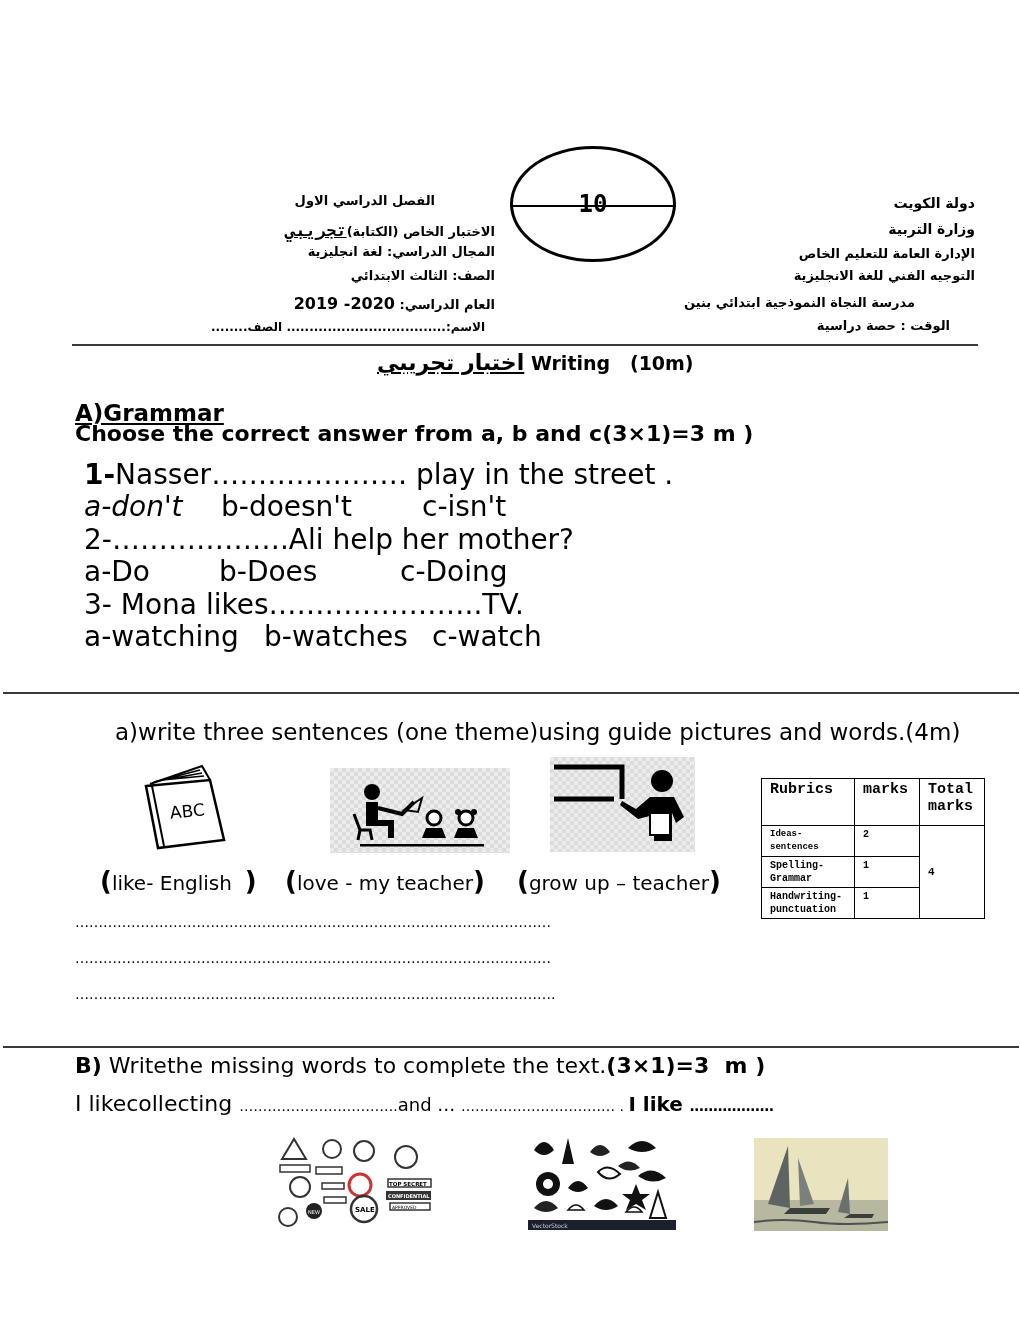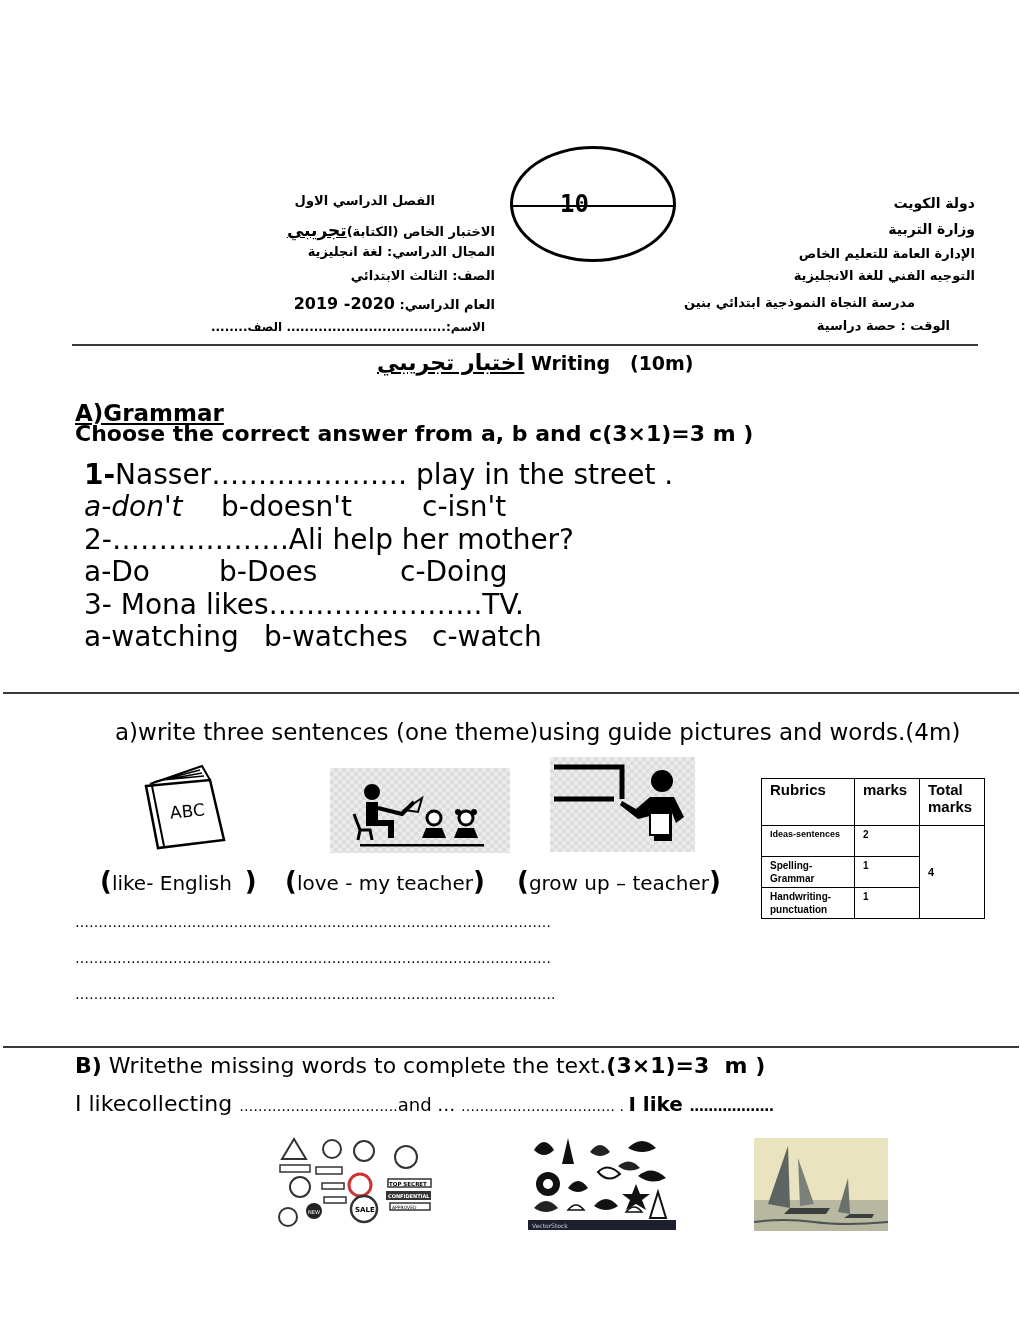--- a/index.html
+++ b/index.html
@@ -3,45 +3,45 @@
 <meta charset="utf-8">
 <style>
   html, body { margin: 0; padding: 0; background: #ffffff; }
   body { width: 1020px; height: 1320px; position: relative; overflow: hidden; color: #000; font-family: "DejaVu Sans", sans-serif; }
   .abs { position: absolute; }
   .ar { font-family: "DejaVu Sans", sans-serif; font-weight: bold; font-size: 13px; direction: rtl; white-space: nowrap; }
   .en { font-family: "DejaVu Sans", sans-serif; white-space: nowrap; }
   .hr { position: absolute; background: #3a3a3a; }
   .score-oval { position: absolute; left: 510px; top: 146px; width: 166px; height: 116px; border: 3px solid #000; border-radius: 50%; box-sizing: border-box; }
   .score-line { position: absolute; left: 510px; top: 205px; width: 166px; height: 2px; background: #000; }
-  .score-val { position: absolute; left: 560px; top: 190px; width: 66px; font-size: 24px; font-weight: bold; font-family: "DejaVu Sans Mono", monospace; }
+  .score-val { position: absolute; left: 560px; top: 190px; width: 66px; text-align: center; font-size: 24px; font-weight: bold; font-family: "DejaVu Sans Mono", monospace; }
   .u { text-decoration: underline; }
   .q { font-size: 28px; margin-left: 9px; }
   .dots { font-size: 14px; letter-spacing: 0px; }
-  table.rubric { position: absolute; left: 761px; top: 778px; border-collapse: collapse; font-family: Liberation Sans, sans-serif; }
+  table.rubric { position: absolute; left: 761px; top: 778px; border-collapse: collapse; font-family: Liberation Mono, monospace; }
   table.rubric td { border: 1px solid #000; vertical-align: top; padding: 2px 8px; }
   .rh { font-size: 15px; font-weight: bold; height: 42px; }
   .rs { font-size: 10px; line-height: 13px; height: 26px; font-weight: bold; }
   .pic { position: absolute; }
   .checker { background-color: #ececec; background-image: linear-gradient(45deg, #dcdcdc 25%, transparent 25%, transparent 75%, #dcdcdc 75%), linear-gradient(45deg, #dcdcdc 25%, transparent 25%, transparent 75%, #dcdcdc 75%); background-size: 8px 8px; background-position: 0 0, 4px 4px; }
   .paren { font-weight: bold; font-size: 26px; }
 </style>
 </head>
 <body>
 
 <div class="abs ar" style="right:45px; top:195px; font-size:14px;">دولة الكويت</div>
 <div class="abs ar" style="right:45px; top:221px; font-size:14px;">وزارة التربية</div>
 <div class="abs ar" style="right:45px; top:246px;">الإدارة العامة للتعليم الخاص</div>
 <div class="abs ar" style="right:45px; top:268px;">التوجيه الفني للغة الانجليزية</div>
 <div class="abs ar" style="right:105px; top:295px;">مدرسة النجاة النموذجية ابتدائي بنين</div>
 <div class="abs ar" style="right:70px; top:318px;">الوقت : حصة دراسية</div>
 
 <div class="abs ar" style="right:585px; top:193px;">الفصل الدراسي الاول</div>
 <div class="abs ar" style="right:525px; top:220px;">
-  <span>الاختبار  الخاص (الكتابة)</span><span class="u" style="font-size:17px;">تجريبي</span>
+  <span>الاختبار  الخاص (الكتابة)</span><span class="u" style="font-size:17px;font-family:Liberation Mono, monospace;">تجريبي</span>
 </div>
 <div class="abs ar" style="right:525px; top:244px;">المجال الدراسي: لغة انجليزية</div>
 <div class="abs ar" style="right:525px; top:268px;">الصف: الثالث الابتدائي</div>
 <div class="abs ar" style="right:525px; top:294px;">
   <span>العام الدراسي:</span>
   <span style="font-size:16px; direction:ltr; unicode-bidi:embed;">2019 -2020</span>
 </div>
 <div class="abs ar" style="right:535px; top:320px; font-size:12px;">الاسم:................................... الصف........</div>
 
 <div class="score-oval"></div>

